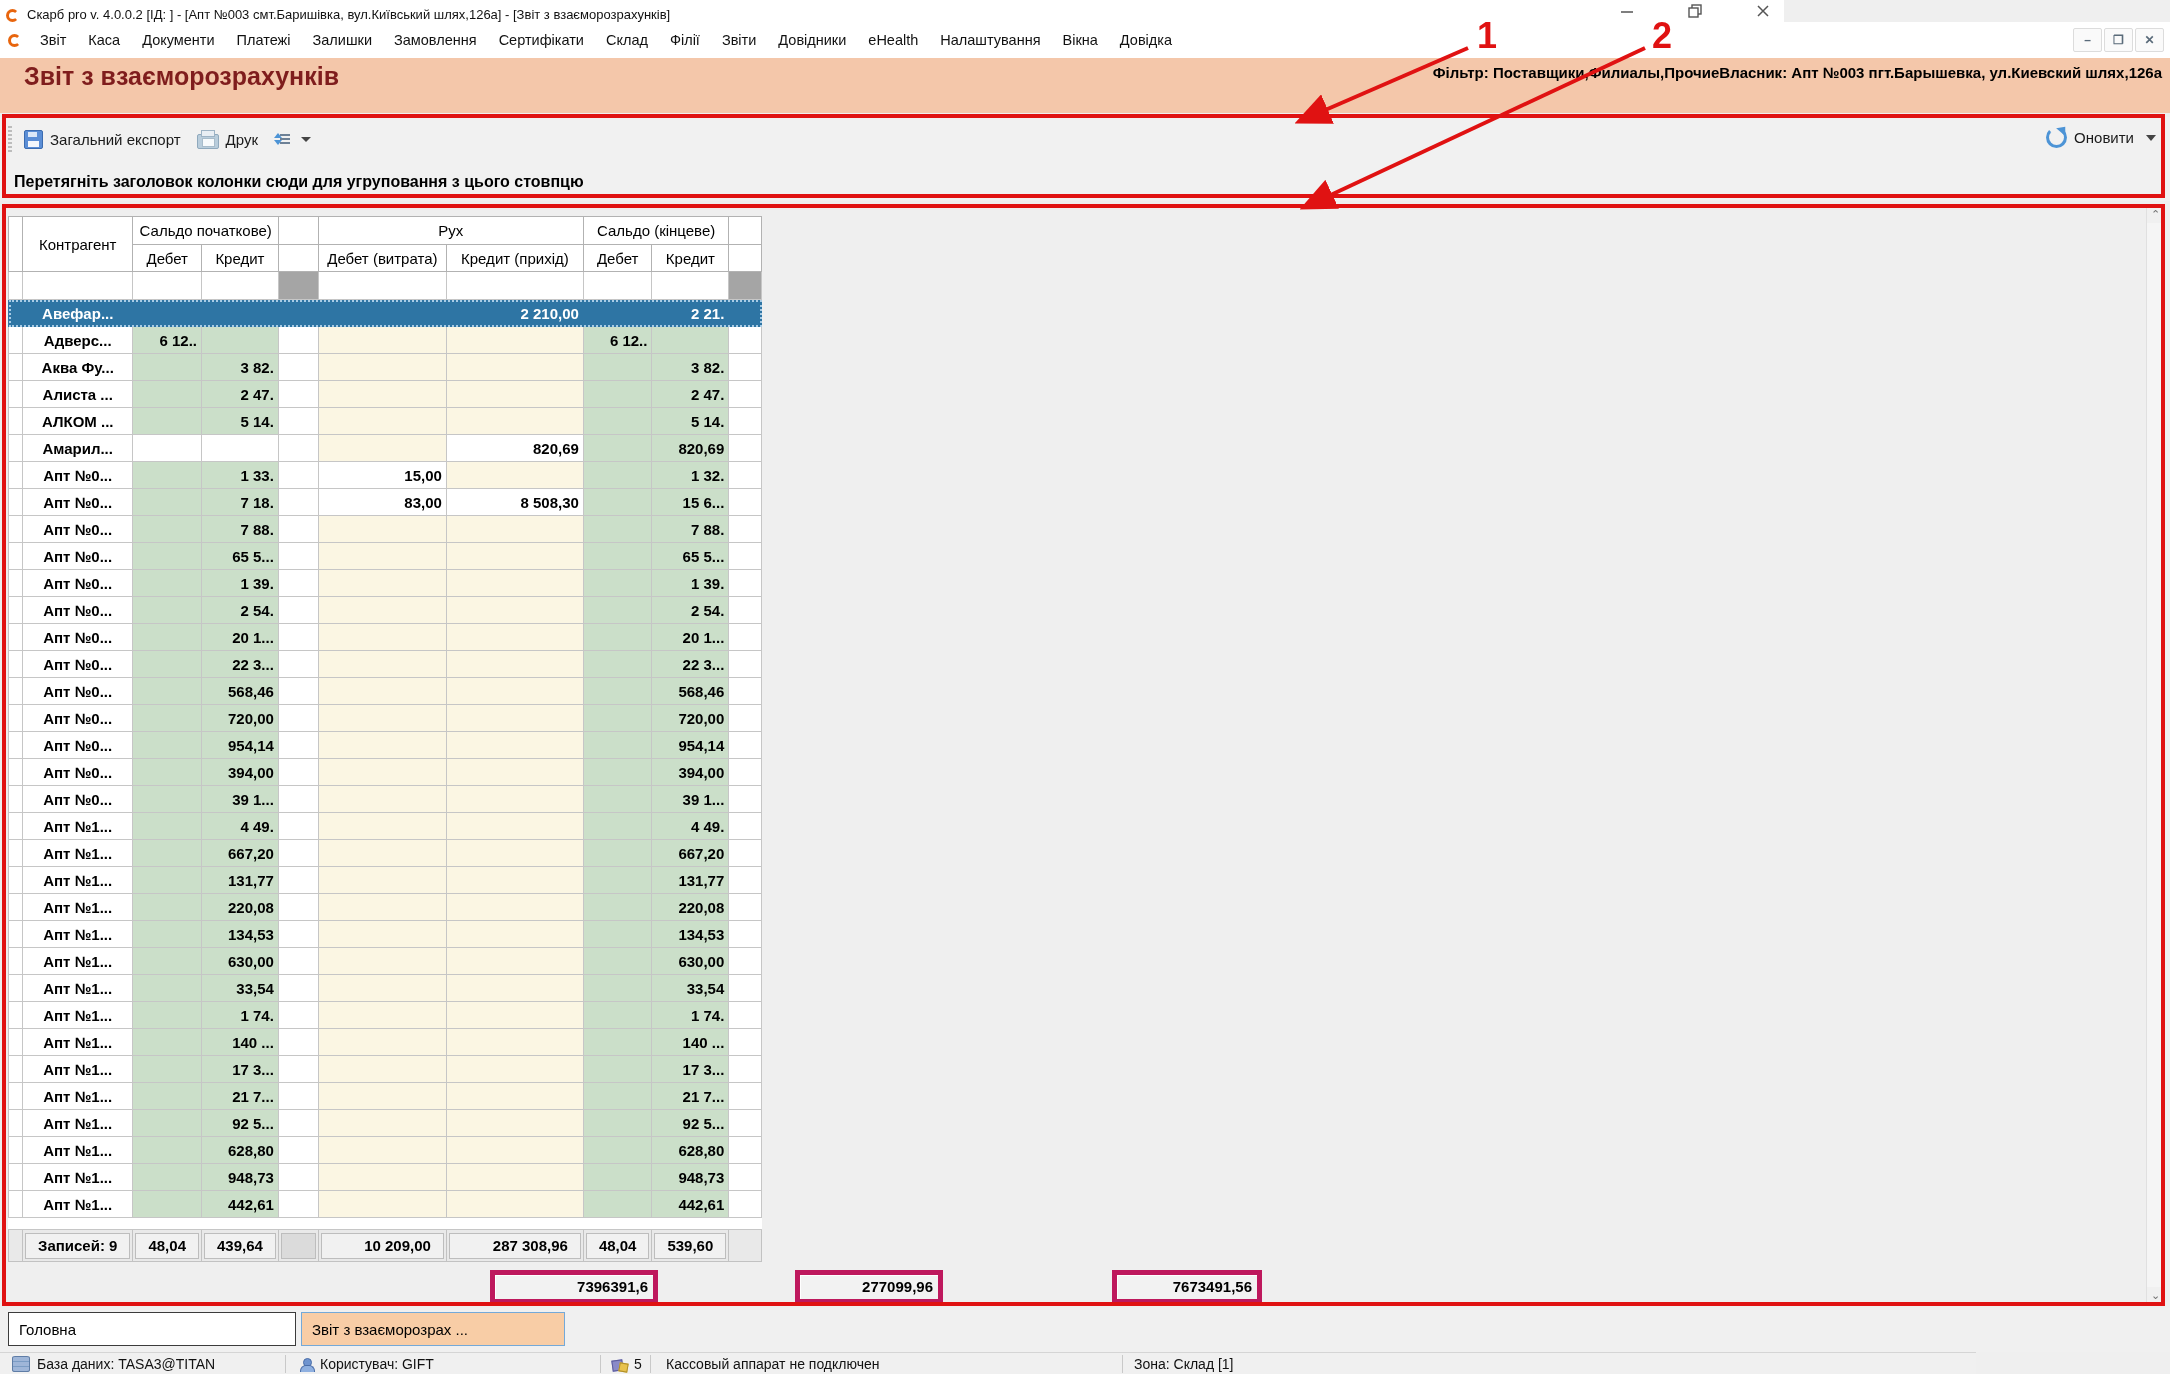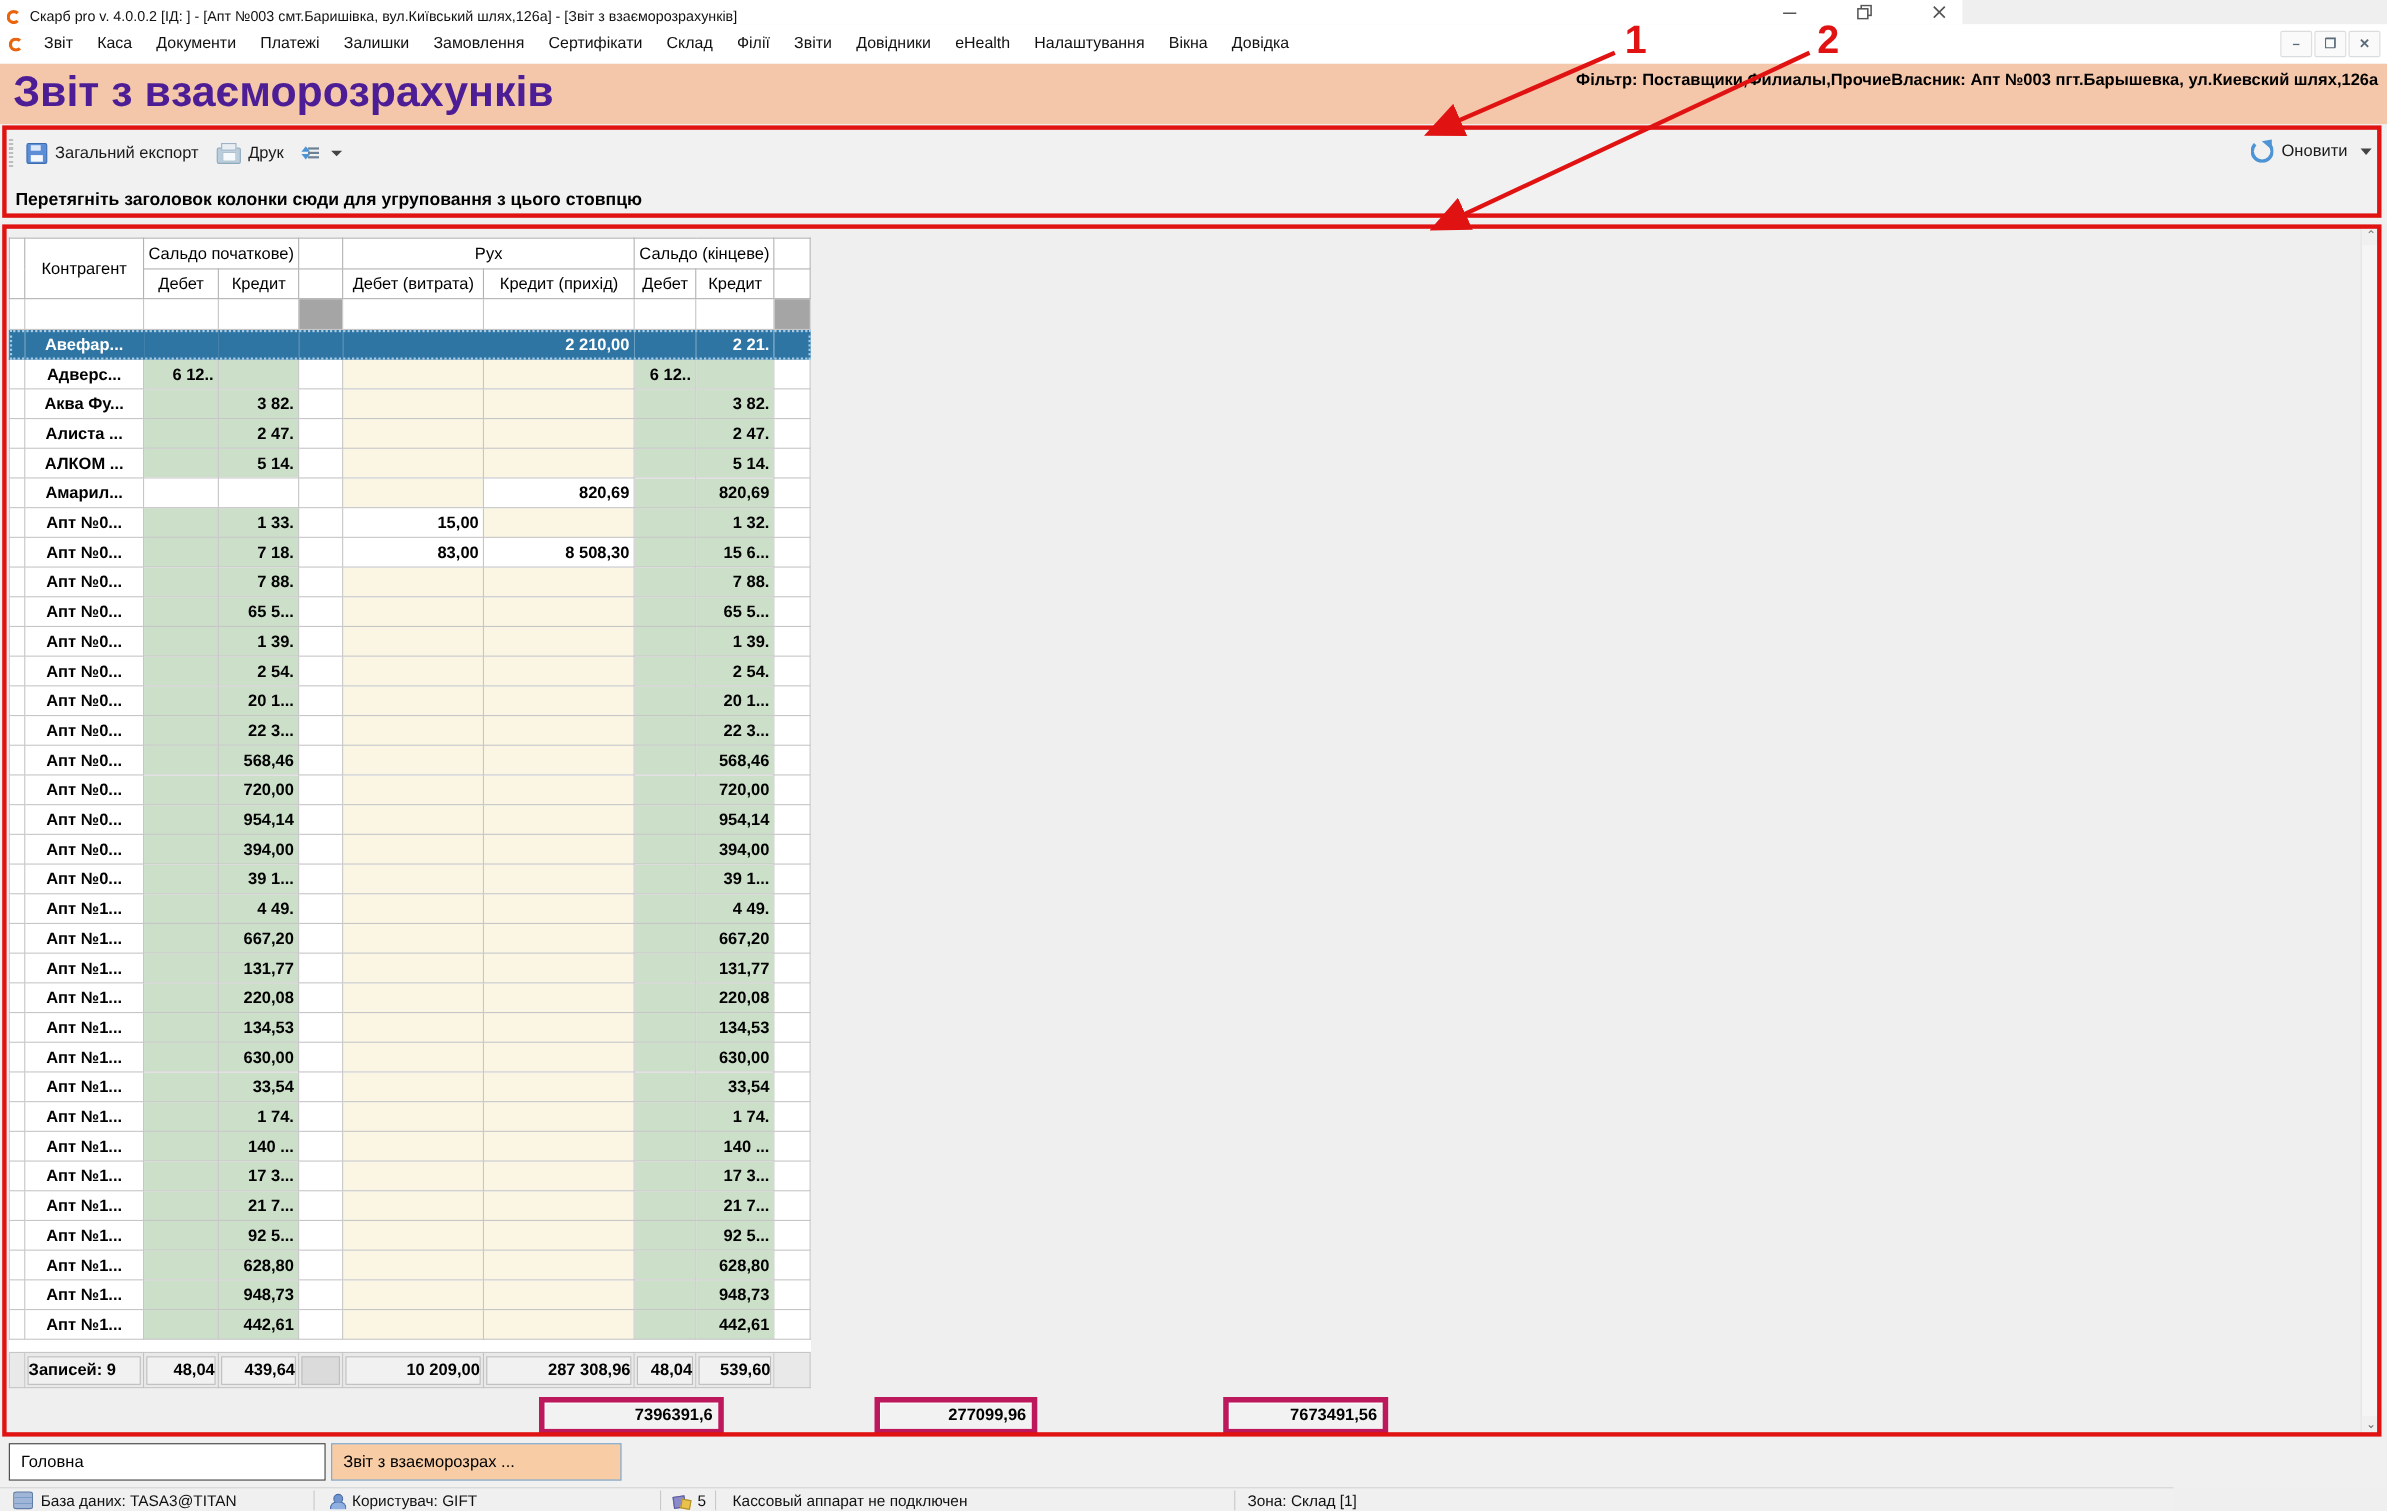--- a/index.html
+++ b/index.html
@@ -20,21 +20,21 @@
   
   .menubar{position:absolute;left:0;top:22px;width:2170px;height:36px;background:#ffffff;
     display:flex;align-items:center;border-bottom:1px solid #e9e9e9;}
   .menubar .app-ico{margin-left:8px;}
   .menu-item{font-size:14.5px;color:#111;padding:0 11px;cursor:default;}
   .mdi-controls{position:absolute;right:6px;top:6px;display:flex;gap:2px;}
   .mdi-btn{width:27px;height:22px;background:#fafafa;border:1px solid #dcdcdc;border-radius:2px;
     color:#5a6b7a;font-size:12px;font-weight:bold;display:flex;align-items:center;justify-content:center;}
   
   .pagehead{position:absolute;left:0;top:58px;width:2170px;height:55px;background:#f4c7aa;}
-  .pagehead h1{margin:0;position:absolute;left:12px;top:4px;font-size:39px;font-weight:bold;color:#4c1d95;}
+  .pagehead h1{margin:0;position:absolute;left:24px;top:4px;font-size:25px;font-weight:bold;color:#7f1d1d;}
   .ph-right{position:absolute;right:8px;top:3px;text-align:right;font-weight:bold;color:#000;}
   .ph-period{font-size:15px;}
   .ph-filter{font-size:15px;margin-top:3px;}
   
   .workarea{position:absolute;left:0;top:113px;width:2170px;height:1195px;background:#efefef;}
   .toolbar{position:absolute;left:0;top:4px;width:2170px;height:44px;background:#f1f1f1;
     display:flex;align-items:center;}
   .grip{width:5px;height:26px;margin-left:8px;margin-right:12px;
     background-image:repeating-linear-gradient(#bdbdbd 0 2px,transparent 2px 4px);width:4px;}
   .tb-item{display:flex;align-items:center;gap:7px;margin-right:16px;font-size:15px;color:#1a1a1a;}
@@ -73,21 +73,21 @@
   .c-ind{padding:0;}
   .c-name{text-align:center;}
   .c-num{text-align:right;}
   .bg-green{background:#cbdfc9;}
   .bg-cream{background:#fbf6e3;}
   .bg-grey{background:#a5a5a5;border-color:#969696;}
   tr.sel td{background:#2e75a4 !important;color:#fff;border-color:#2e75a4;}
   tr.sel{outline:2px dotted #a8cce6;outline-offset:-2px;}
   .gap-row td{height:12px;background:#fff;border-left:none;border-right:none;font-weight:normal;}
   .frow td{background:#e9e9e9;height:32px;border-color:#c2c2c2;padding:2px 2px;}
-  .fbox{background:#f1f1f1;border:1px solid #bdbdbd;height:24px;line-height:24px;padding:0 0;
+  .fbox{background:#f1f1f1;border:1px solid #bdbdbd;height:24px;line-height:24px;padding:0 12px;
     font-size:15px;font-weight:bold;}
   .fbox.right{text-align:right;}
   .fbox.dark{background:#dbdbdb;}
   
   .vscroll{position:absolute;left:2146px;top:206px;width:17px;height:1098px;background:#f5f5f5;
     border-left:1px solid #e0e0e0;z-index:6;}
   .vs-arrow{position:absolute;left:0;width:17px;height:17px;color:#707070;font-size:11px;
     text-align:center;line-height:17px;background:#f0f0f0;}
   
   .totalbox{position:absolute;height:24px;line-height:24px;background:#f2f2f2;border:5px solid #be185d;

